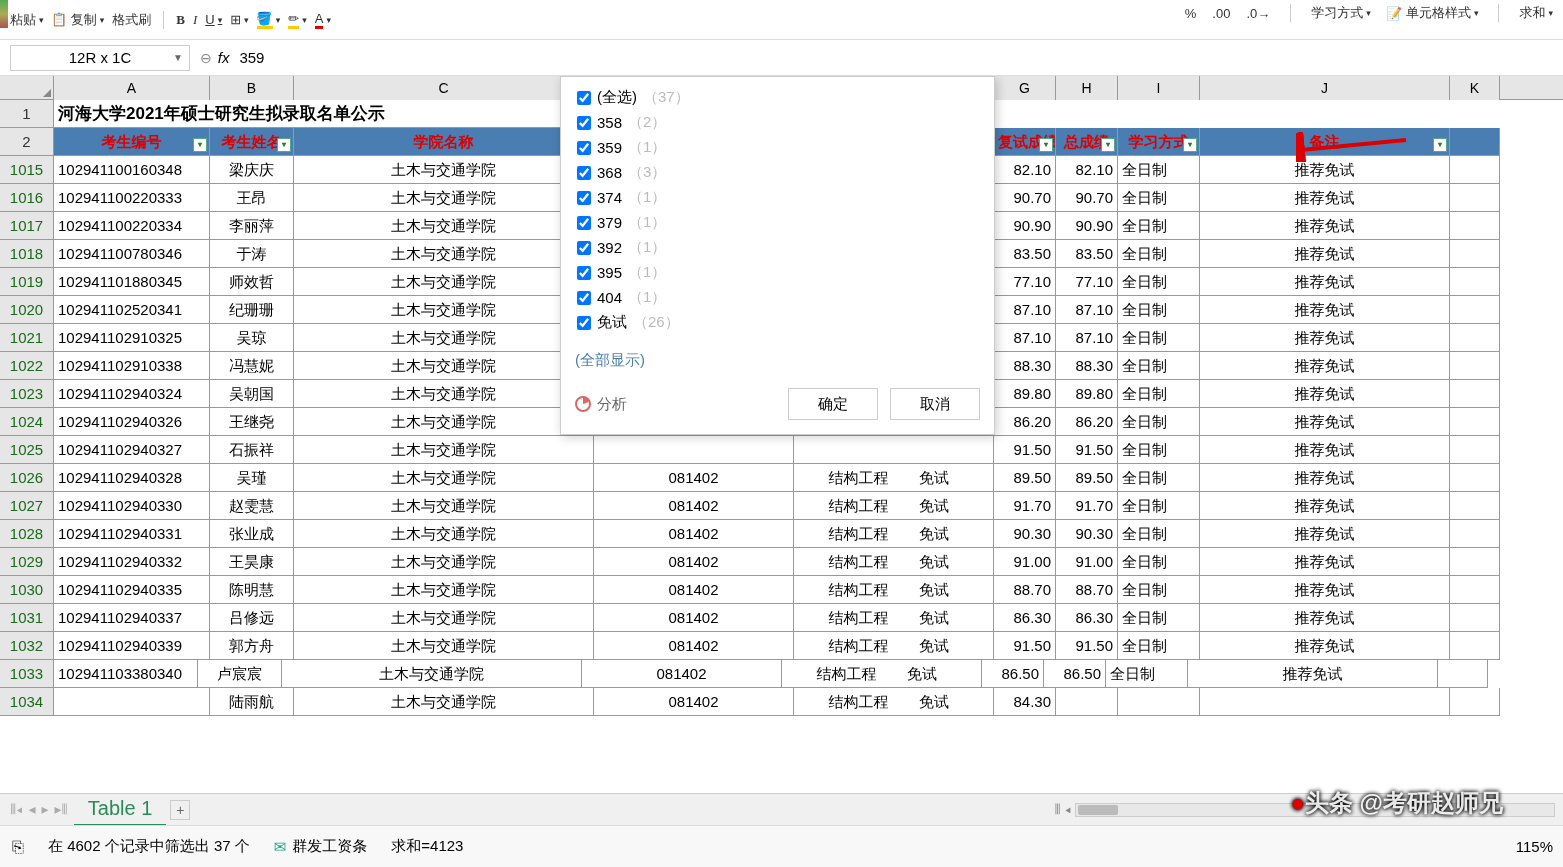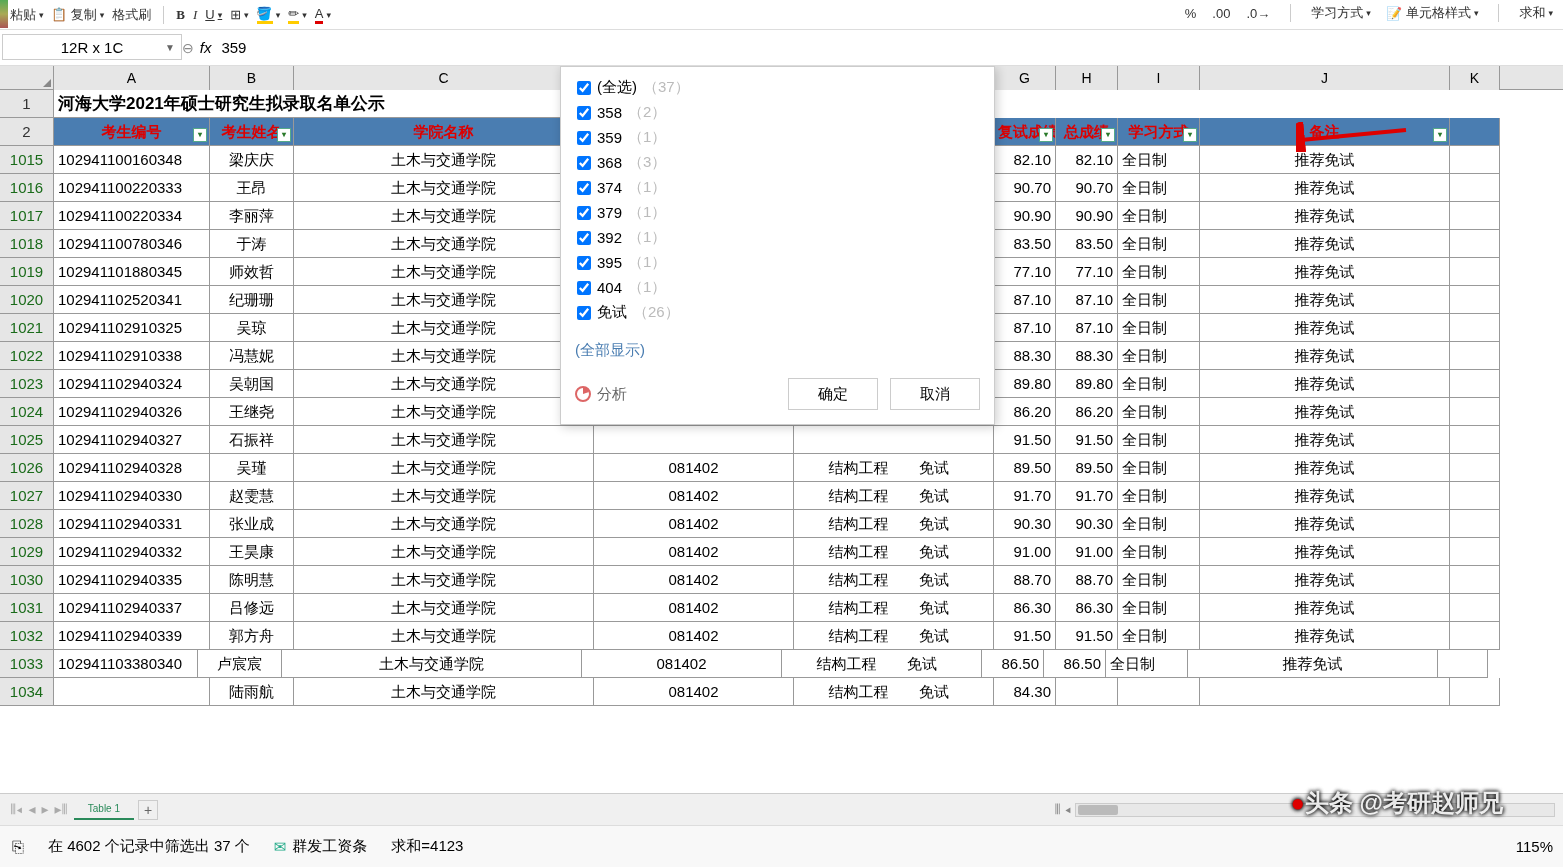--- a/index.html
+++ b/index.html
@@ -1,22 +1,22 @@
 <!DOCTYPE html>
 <html><head>
 <meta charset="utf-8">
 <style>
 * { margin: 0; padding: 0; box-sizing: border-box; font-family: "Microsoft YaHei", Arial, sans-serif; }
 body { background: #fff; width: 1563px; height: 867px; overflow: hidden; position: relative; font-size: 14px; }
 
-.toolbar-top { height: 30px; display: flex; align-items: center; padding: 0 10px; gap: 8px; border-bottom: 1px solid #ddd; color: #333; }
+.toolbar-top { height: 40px; display: flex; align-items: center; padding: 0 10px; gap: 8px; border-bottom: 1px solid #ddd; color: #333; }
 .toolbar-top .tb-item { display: flex; align-items: center; gap: 3px; font-size: 13px; }
 .toolbar-top .sep { width: 1px; height: 18px; background: #ccc; margin: 0 4px; }
 
-.cell-ref-bar { height: 36px; display: flex; padding: 4px 2px; border-bottom: 1px solid #ddd; }
+.cell-ref-bar { height: 36px; display: flex; align-items: center; padding: 4px 10px; gap: 10px; border-bottom: 1px solid #ddd; }
 .cell-ref { width: 180px; height: 26px; border: 1px solid #ccc; display: flex; align-items: center; justify-content: center; font-size: 15px; position: relative; }
 .cell-ref .dd { position: absolute; right: 6px; color: #666; font-size: 10px; }
 .fx-area { display: flex; align-items: center; gap: 6px; }
 .fx-label { font-style: italic; font-size: 15px; }
 .fx-input { width: 200px; height: 24px; border: none; font-size: 15px; padding: 0 4px; }
 
 .sheet-area { position: relative; height: 714px; overflow: hidden; }
 .col-headers { display: flex; height: 24px; background: #e6e6e6; border-bottom: 1px solid #999; }
 .corner { width: 54px; height: 24px; background: #e6e6e6; border-right: 1px solid #999; border-bottom: 1px solid #999; position: relative; }
 .corner::after { content: ""; position: absolute; right: 2px; bottom: 2px; border-left: 8px solid transparent; border-bottom: 8px solid #888; }
@@ -46,21 +46,21 @@
 .arrow { position: absolute; left: 735px; top: 55px; }
 .fp-show-all { padding: 8px 14px; color: #4a7db1; font-size: 15px; }
 .fp-footer { display: flex; justify-content: space-between; align-items: center; padding: 10px 14px 14px; }
 .fp-analyze { color: #666; display: flex; align-items: center; gap: 6px; font-size: 15px; }
 .fp-buttons { display: flex; gap: 12px; }
 .fp-btn { width: 90px; height: 32px; border: 1px solid #ccc; background: #fff; font-size: 15px; cursor: pointer; }
 
 .sheet-tabs { position: absolute; bottom: 42px; left: 0; right: 0; height: 32px; display: flex; align-items: center; background: #f0f0f0; border-top: 1px solid #ccc; padding: 0 8px; gap: 4px; }
 .sheet-tabs .nav { display: flex; gap: 2px; color: #aaa; }
 .sheet-tabs .nav span { padding: 0 2px; }
-.sheet-tab { padding: 4px 14px; color: #2a8a5a; border-bottom: 2px solid #2a8a5a; font-size: 10px; }
+.sheet-tab { padding: 4px 14px; color: #2a8a5a; border-bottom: 2px solid #2a8a5a; font-size: 20px; }
 .add-tab { width: 20px; height: 20px; border: 1px solid #ccc; text-align: center; line-height: 18px; color: #666; }
 .hscroll { flex: 1; display: flex; align-items: center; justify-content: flex-end; }
 .scroll-track { width: 480px; height: 14px; background: #e8e8e8; border: 1px solid #ccc; position: relative; }
 .scroll-thumb { position: absolute; left: 2px; top: 1px; width: 40px; height: 10px; background: #bbb; border-radius: 2px; }
 
 .status-bar { position: absolute; bottom: 0; left: 0; right: 0; height: 42px; display: flex; align-items: center; background: #f8f8f8; border-top: 1px solid #ddd; padding: 0 12px; gap: 24px; font-size: 15px; }
 .status-bar .stat-item { display: flex; align-items: center; gap: 6px; }
 .stat-highlight { border: 3px solid #d00; padding: 2px 6px; }
 .status-right { position: absolute; right: 10px; display: flex; gap: 10px; }
 .watermark { position: absolute; right: 60px; bottom: 48px; font-size: 24px; color: rgba(255,255,255,.9); text-shadow: 0 0 4px #000, 0 0 4px #000; font-weight: bold; z-index: 50; }

